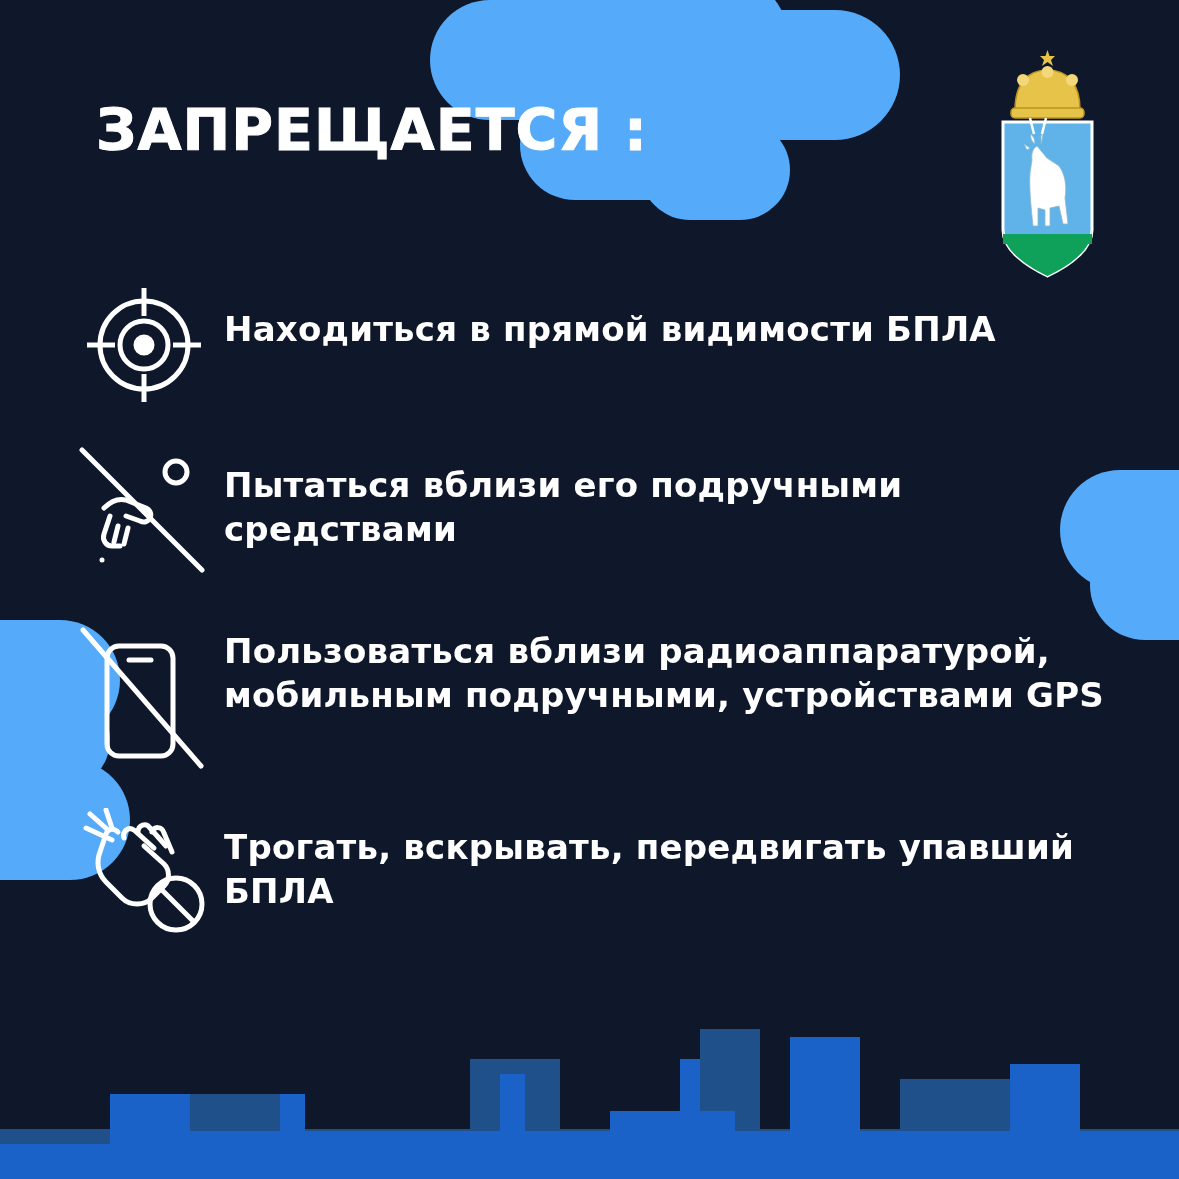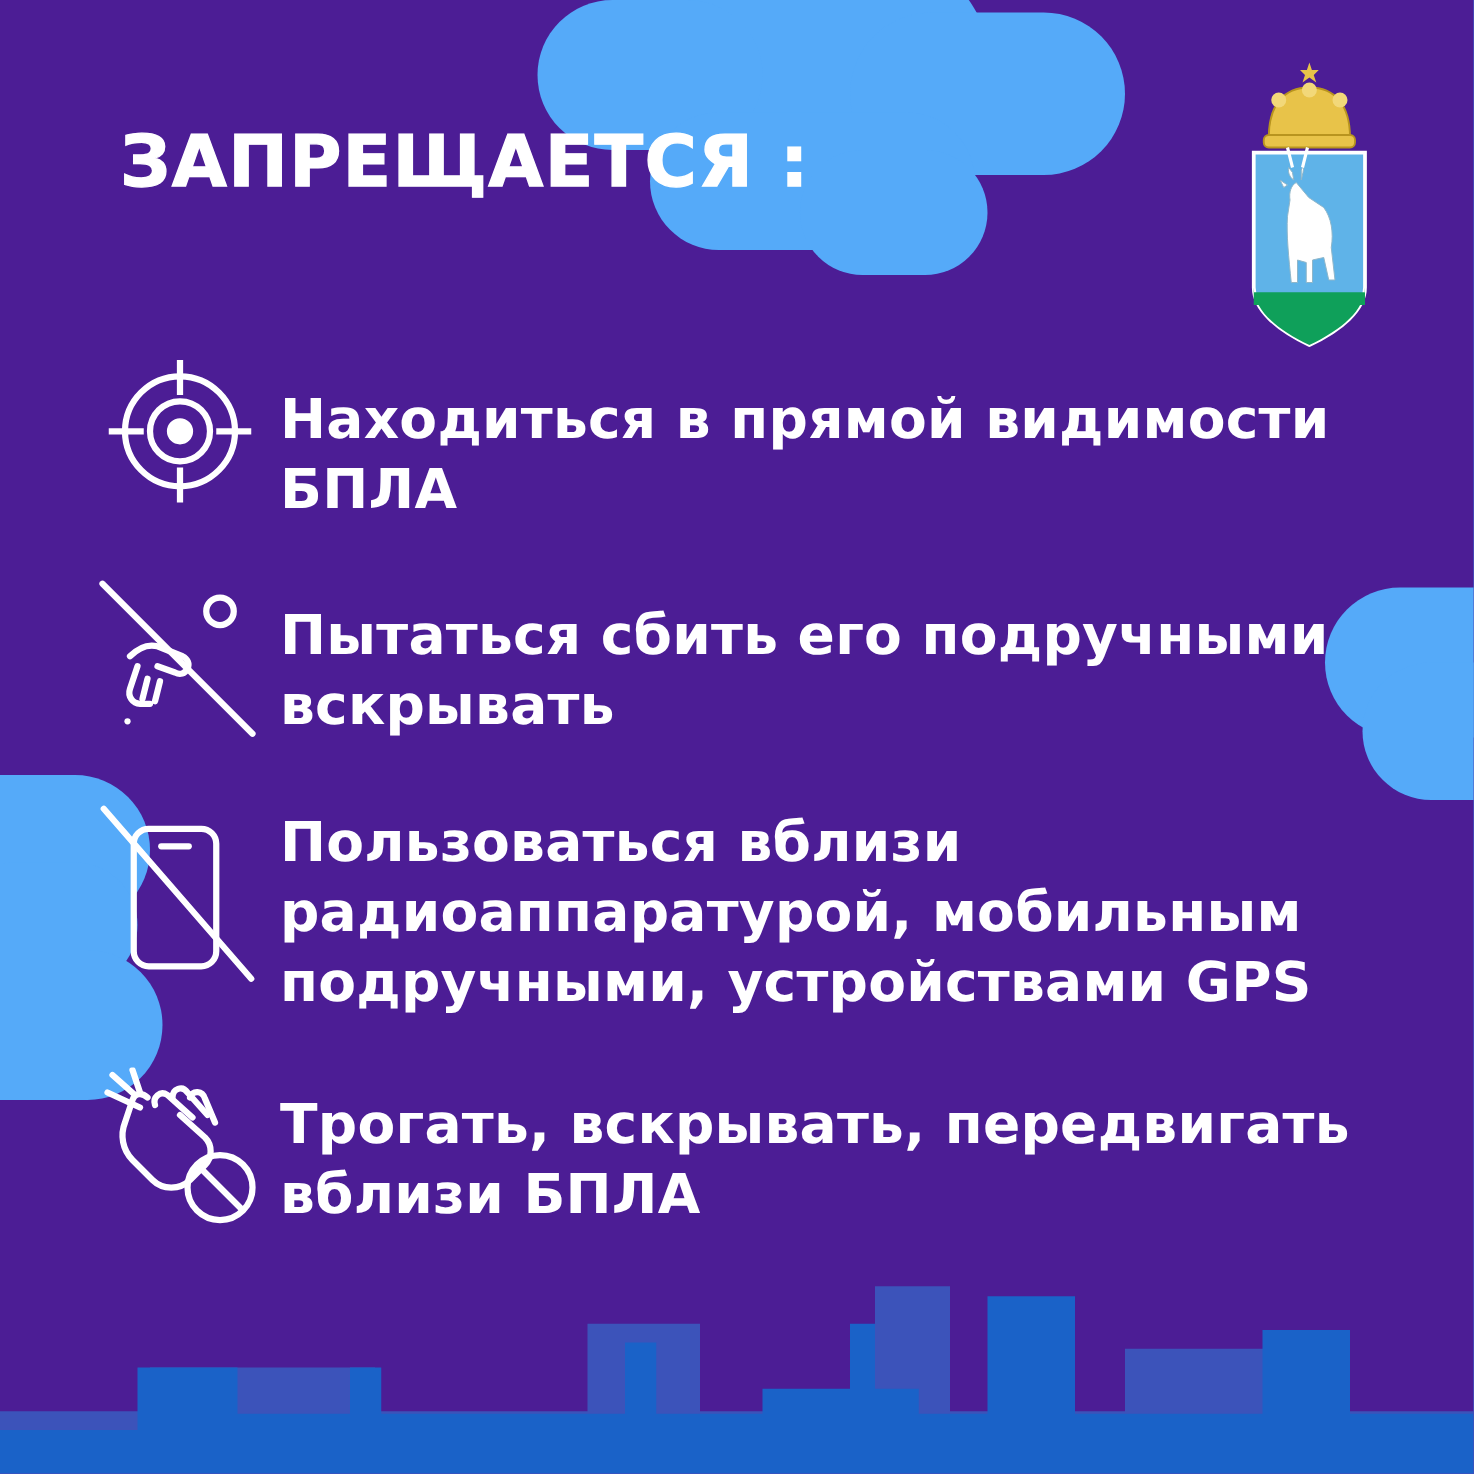--- a/index.html
+++ b/index.html
@@ -5,21 +5,21 @@
   html,body{margin:0;padding:0;}
   body{
     width:1179px;height:1179px;
     background:#3d9bf7;
     font-family:"Liberation Sans", sans-serif;
     overflow:hidden;
     position:relative;
   }
   .poster{
     position:absolute;inset:0;
-    background:#4c1d95;
+    background:#0f172a;
     overflow:hidden;
   }
   
   .cloud{position:absolute;background:#55aaf9;border-radius:999px;}
   .cloud.c1{width:300px;height:150px;left:490px;top:-30px;}
   .cloud.c2{width:180px;height:120px;left:430px;top:0px;}
   .cloud.c3{width:220px;height:130px;left:680px;top:10px;}
   .cloud.c4{width:260px;height:110px;left:520px;top:90px;}
   .cloud.c5{width:150px;height:100px;left:640px;top:120px;}
   .cloud.c6{width:200px;height:120px;left:1060px;top:470px;}
@@ -44,21 +44,21 @@
 
   
   .coat{position:absolute;left:985px;top:48px;width:125px;height:230px;}
 
   
   .rules{position:absolute;left:64px;top:282px;width:1060px;}
   .rule{display:flex;align-items:flex-start;margin-bottom:34px;}
   .rule-icon{width:160px;min-width:160px;display:flex;justify-content:center;align-items:flex-start;padding-top:4px;}
   .rule-text{
     color:#ffffff;
-    font-size:44px;
+    font-size:34px;
     font-weight:bold;
     line-height:1.28;
     font-family:"DejaVu Sans", sans-serif;
     padding-top:14px;
     letter-spacing:0.2px;
   }
   .r1 .rule-text{padding-top:26px;}
   .r2 .rule-text{padding-top:26px;}
   .r3 .rule-text{padding-top:14px;}
   .r4 .rule-text{padding-top:22px;}
@@ -133,21 +133,21 @@
         <svg width="140" height="140" viewBox="0 0 140 140" fill="none" stroke="#ffffff" stroke-width="5" stroke-linecap="round" stroke-linejoin="round">
           <line x1="8" y1="8" x2="128" y2="128"></line>
           <circle cx="102" cy="30" r="11"></circle>
           <path d="M30 66 C36 60 44 56 52 58 L72 66 C76 68 78 72 76 76 C74 80 70 81 66 79 L52 74"></path>
           <path d="M36 74 L30 92 C28 98 32 104 38 104 L46 104"></path>
           <path d="M44 84 L40 100"></path>
           <path d="M54 86 L50 102"></path>
           <circle cx="28" cy="118" r="2.5" fill="#ffffff" stroke="none"></circle>
         </svg>
       </div>
-      <div class="rule-text">Пытаться сбить его подручными вскрывать</div>
+      <div class="rule-text">Пытаться вблизи его подручными средствами</div>
     </div>
 
     <div class="rule r3">
       <div class="rule-icon">
         <svg width="150" height="150" viewBox="0 0 150 150" fill="none" stroke="#ffffff" stroke-width="5" stroke-linecap="round">
           <rect x="38" y="26" width="66" height="110" rx="12"></rect>
           <line x1="60" y1="40" x2="82" y2="40" stroke-width="5"></line>
           <line x1="14" y1="10" x2="132" y2="146"></line>
         </svg>
       </div>
@@ -159,17 +159,17 @@
         <svg width="145" height="130" viewBox="0 0 145 130" fill="none" stroke="#ffffff" stroke-width="5" stroke-linecap="round" stroke-linejoin="round">
           <path d="M14 20 L40 32 M18 6 L36 22 M34 2 L40 20"></path>
           <path d="M46 24 C42 20 36 20 34 26 L28 44 C24 54 26 66 34 74 L50 90 C58 98 72 98 80 90 L92 78 C98 72 98 62 92 56 L72 38"></path>
           <path d="M52 30 C50 24 56 18 62 22 L82 40"></path>
           <path d="M66 24 C66 17 74 14 78 20 L94 38"></path>
           <path d="M80 24 C82 18 90 18 92 25 L100 44"></path>
           <circle cx="104" cy="96" r="26"></circle>
           <line x1="86" y1="78" x2="122" y2="114"></line>
         </svg>
       </div>
-      <div class="rule-text">Трогать, вскрывать, передвигать вблизи БПЛА</div>
+      <div class="rule-text">Трогать, вскрывать, передвигать упавший БПЛА</div>
     </div>
 
   </div>
 </div>
 
 </body></html>

